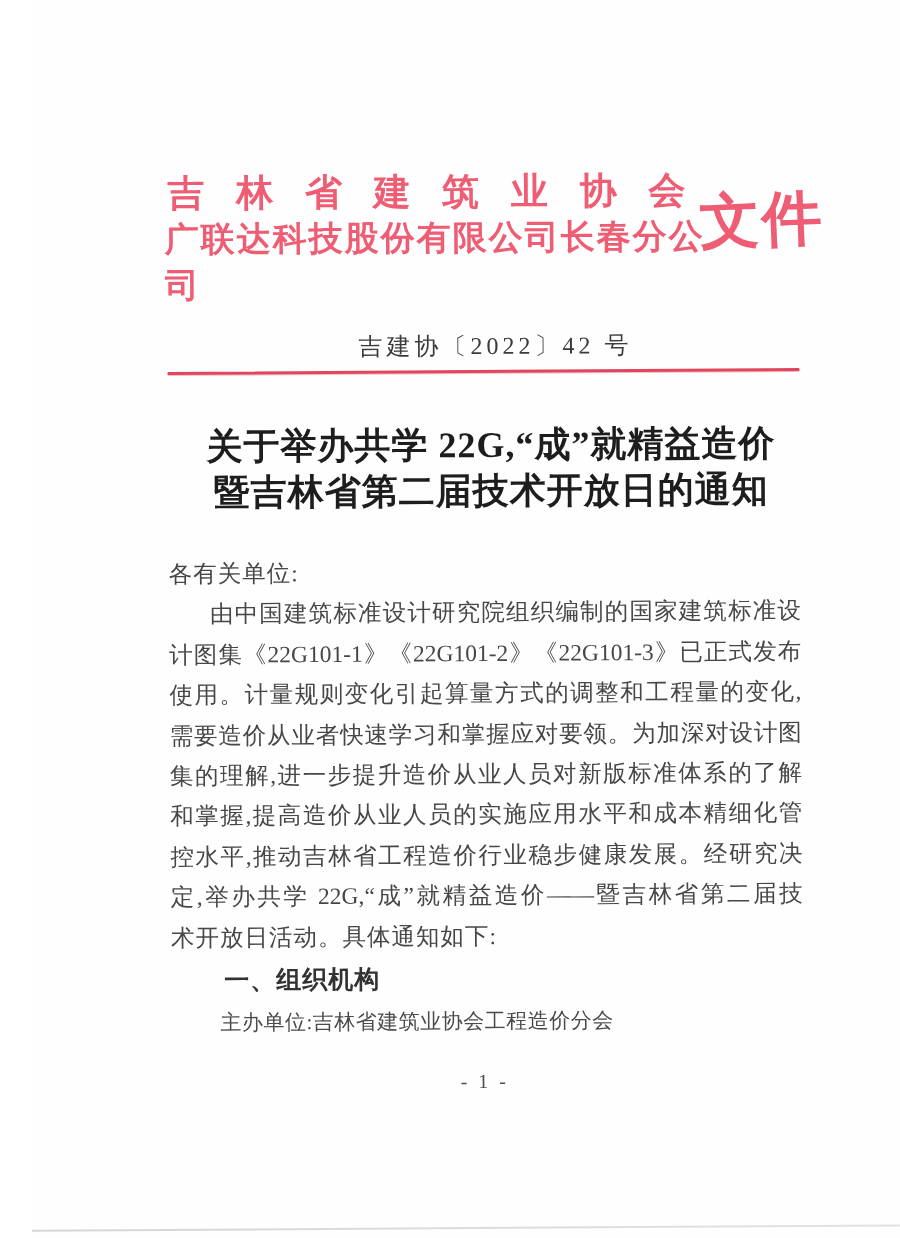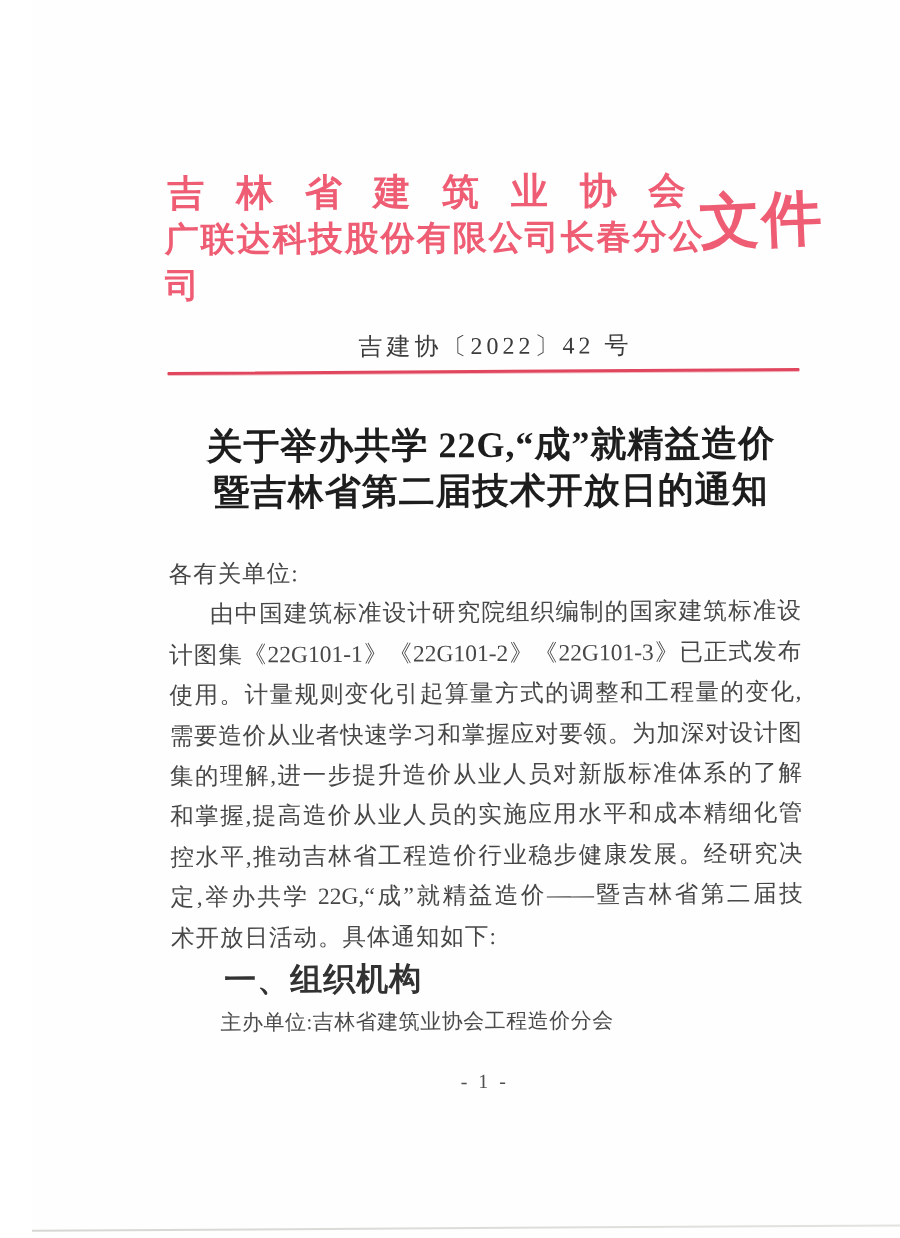--- a/index.html
+++ b/index.html
@@ -108,21 +108,21 @@
   }
   .body-line.indent {
     text-indent: 41px;
   }
   .salutation { letter-spacing: 1px; }
   .closing-line { letter-spacing: 1px; }
   .section-heading {
     position: absolute;
     left: 190px; top: 958px;
     font-family: "Liberation Sans", "DejaVu Sans", sans-serif;
-    font-size: 32px;
+    font-size: 25px;
     font-weight: bold;
     color: #323232;
     letter-spacing: 1px;
     line-height: 40px;
   }
   .host-line {
     position: absolute;
     left: 186px; top: 1003px;
     font-size: 21px;
     color: #4a4a4a;

